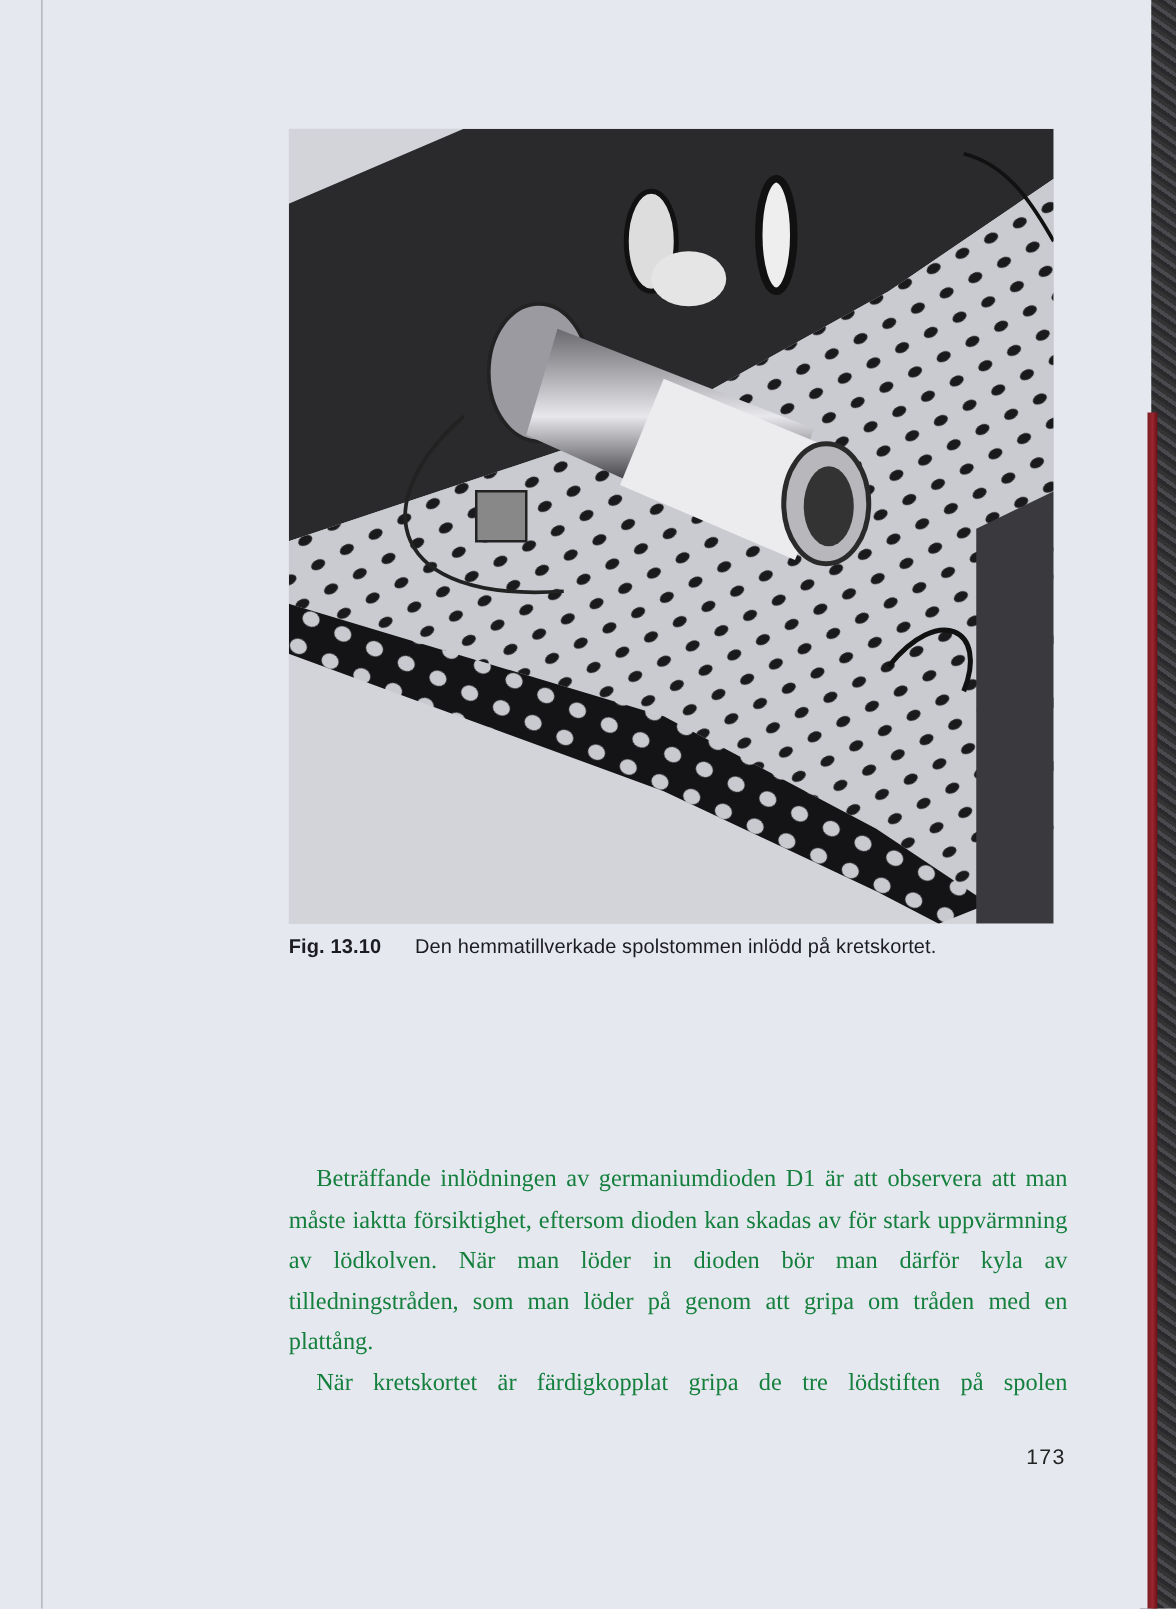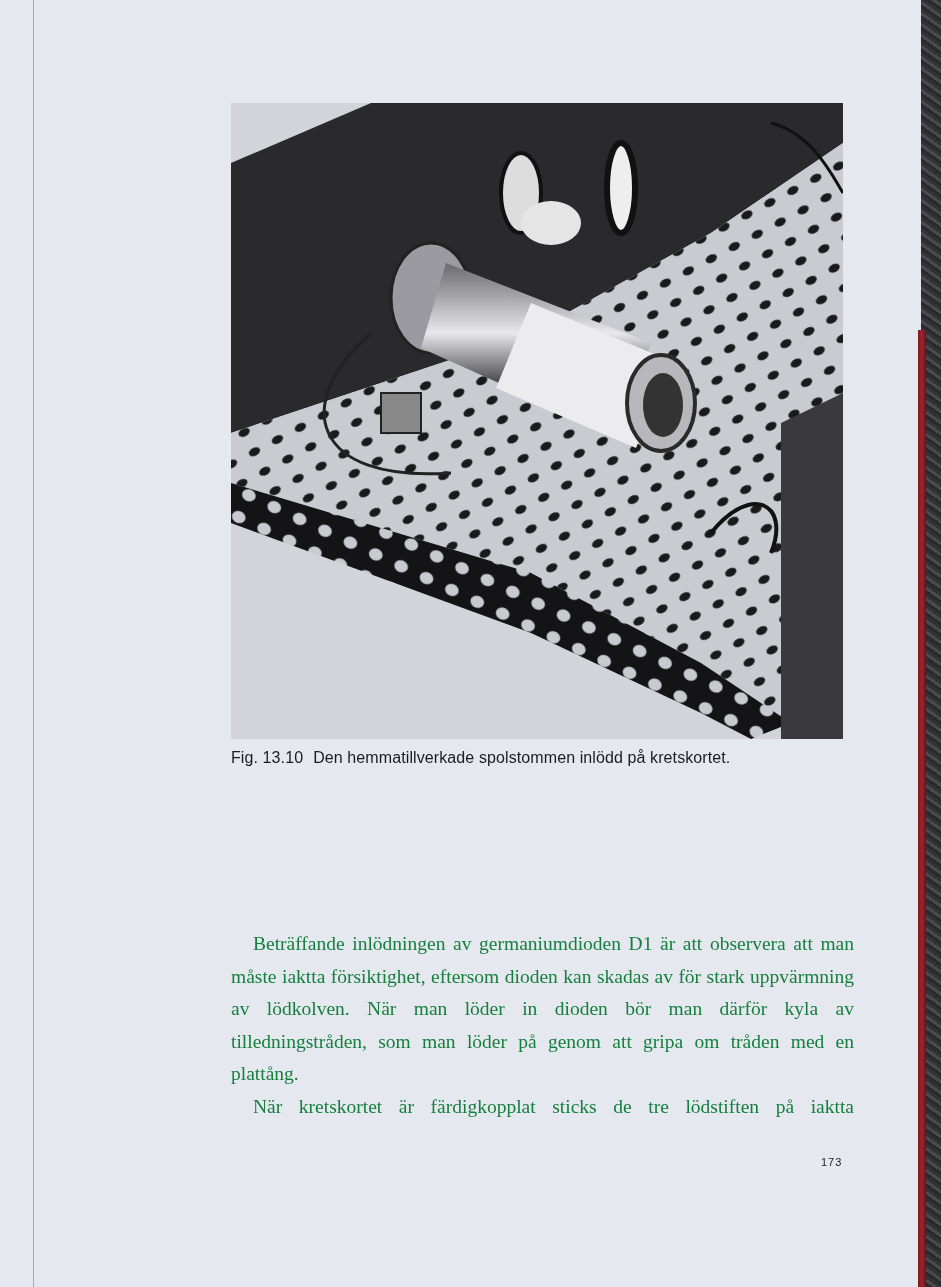--- a/index.html
+++ b/index.html
@@ -26,31 +26,31 @@
   .figure {
     position: absolute; left: 231px; top: 103px; width: 612px; height: 636px;
     overflow: hidden; background: #cfd1d8;
   }
   .figure svg { display: block; }
   .caption {
     position: absolute; left: 231px; top: 749px; width: 620px;
     font-family: "Liberation Sans", sans-serif; font-size: 16px; color: #1c1c20;
     white-space: nowrap; letter-spacing: 0.1px;
   }
-  .caption .fig-num { font-weight: normal; margin-right: 10px; }
+  .caption .fig-num { font-weight: bold; margin-right: 27px; }
   .body-text {
     position: absolute; left: 231px; top: 928px; width: 623px;
     font-family: "Liberation Serif", serif; font-size: 19.5px; line-height: 32.5px;
     color: #15803d; text-align: justify;
   }
   .body-text p { margin: 0; text-indent: 22px; text-align-last: left; }
   .body-text p.last-cont { text-align-last: justify; }
   .page-number {
     position: absolute; left: 821px; top: 1156px;
-    font-family: "Liberation Sans", sans-serif; font-size: 11px; color: #222;
+    font-family: "Liberation Sans", sans-serif; font-size: 17px; color: #222;
     letter-spacing: 1px;
   }
 </style>
 </head>
 <body>
 
 <div class="background-surface"></div>
 <div class="page">
   <div class="fold-line"></div>
 
@@ -98,18 +98,18 @@
       <rect x="150" y="290" width="40" height="40" fill="#888" stroke="#222" stroke-width="2"></rect>
     </svg>
   </div>
 
   <div class="caption">
     <span class="fig-num">Fig. 13.10</span><span>Den hemmatillverkade spolstommen inlödd på kretskortet.</span>
   </div>
 
   <div class="body-text">
     <p>Beträffande inlödningen av germaniumdioden D1 är att observera att man måste iaktta försiktighet, eftersom dioden kan skadas av för stark uppvärmning av lödkolven. När man löder in dioden bör man därför kyla av tilledningstråden, som man löder på genom att gripa om tråden med en plattång.</p>
-    <p class="last-cont">När kretskortet är färdigkopplat sticks de tre lödstiften på iaktta</p>
+    <p class="last-cont">När kretskortet är färdigkopplat gripa de tre lödstiften på spolen</p>
   </div>
 
   <div class="page-number">173</div>
 </div>
 <div class="cover-edge"></div>
 
 </body></html>

